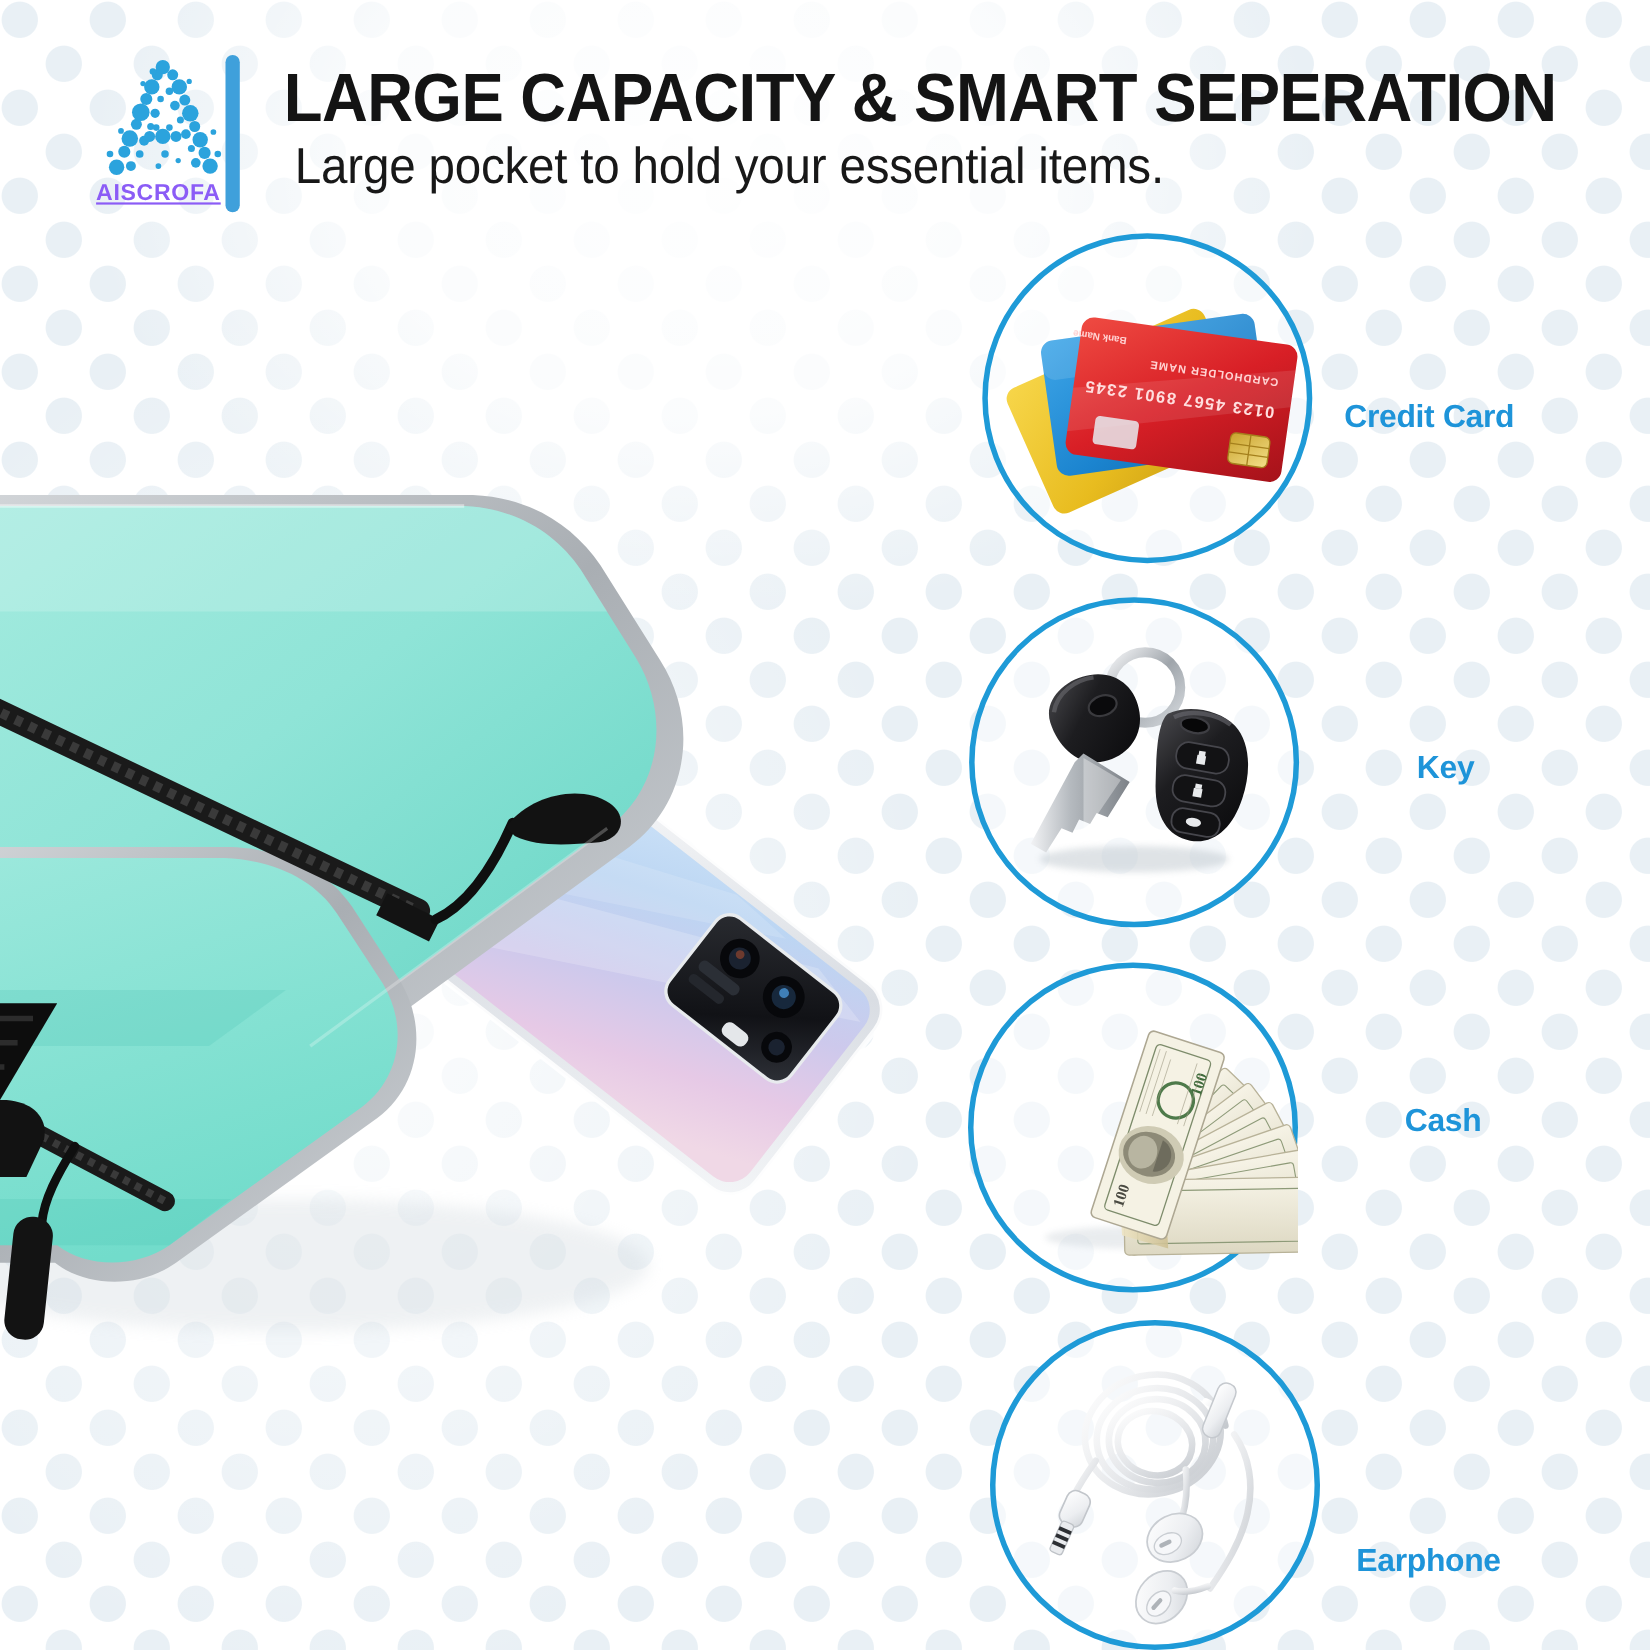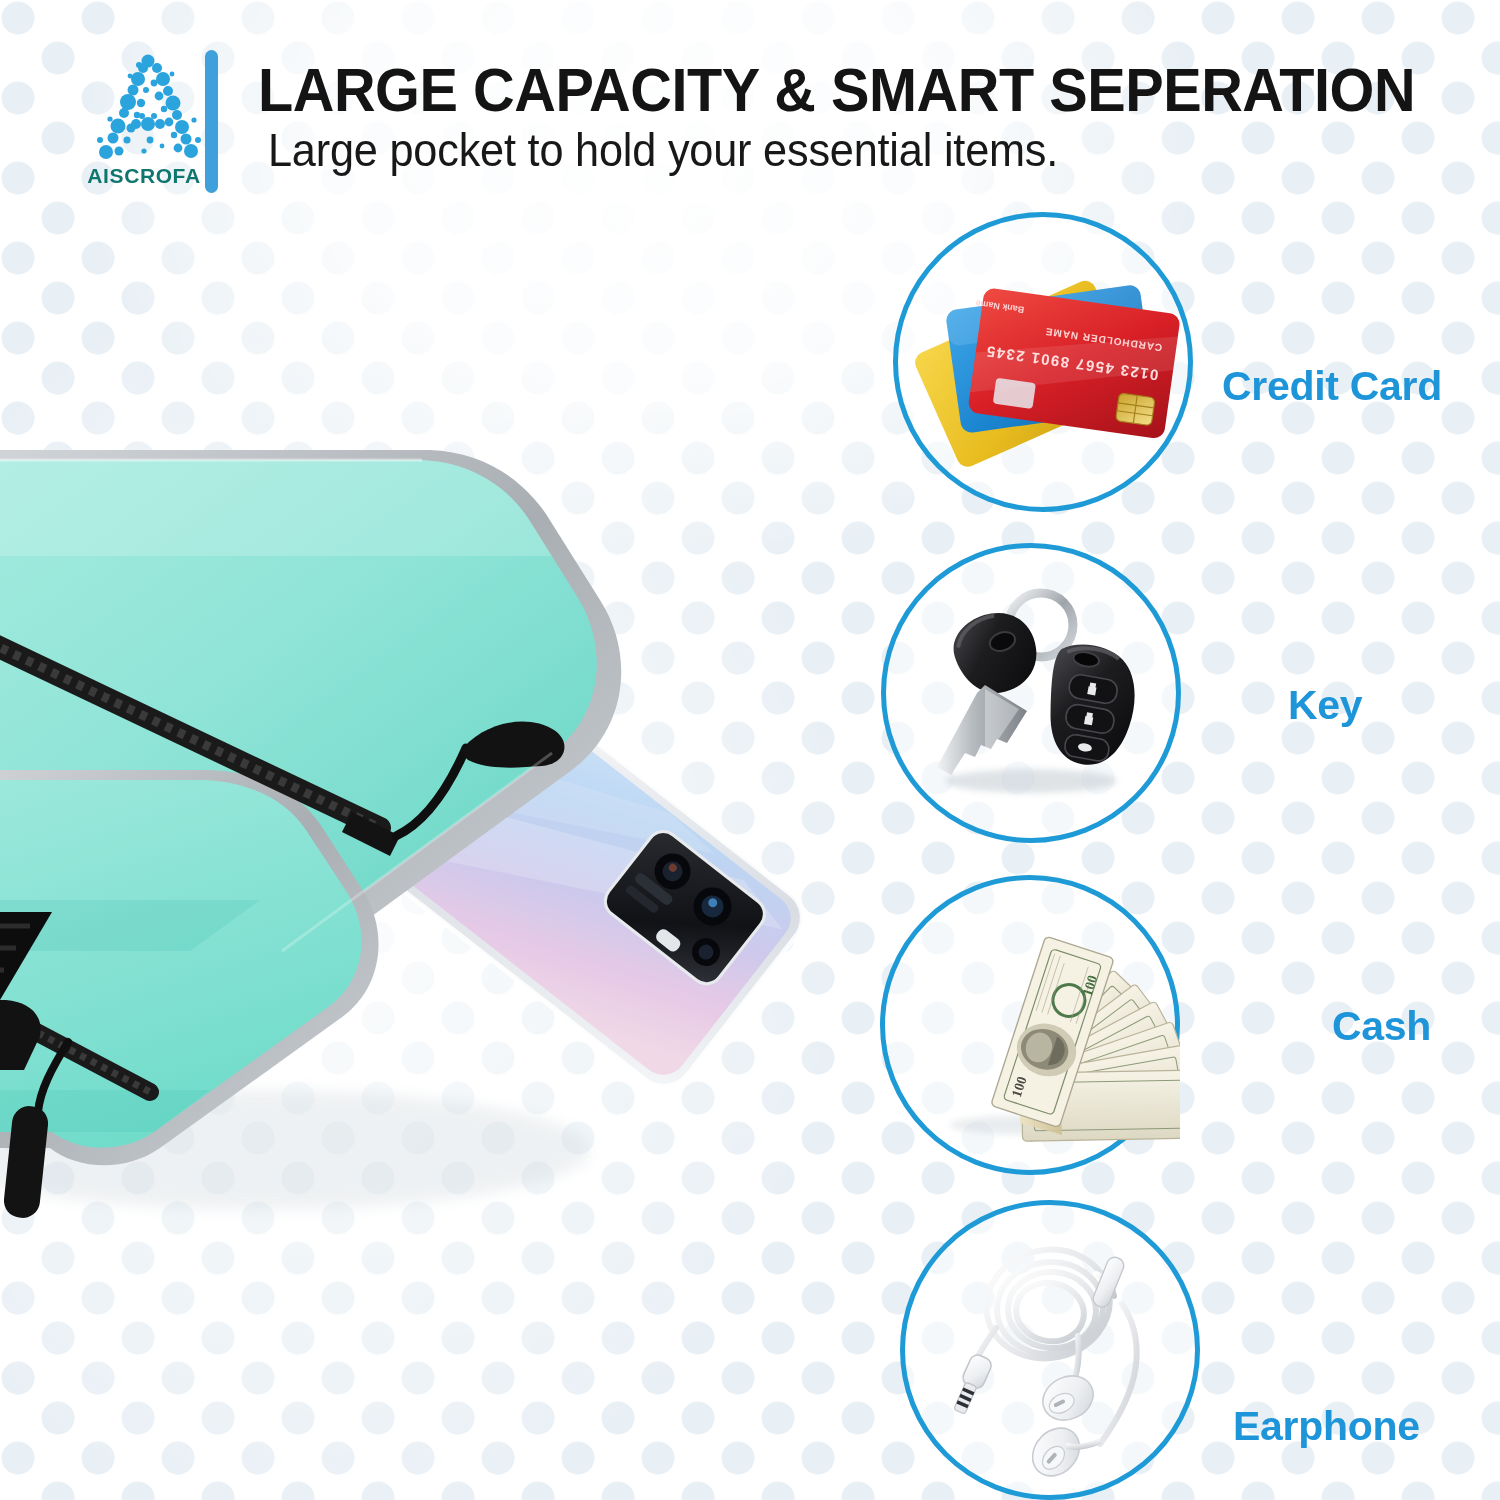--- a/index.html
+++ b/index.html
@@ -33,22 +33,23 @@
       radial-gradient(ellipse 520px 640px at 330px 900px, rgba(255,255,255,.85) 0%, rgba(255,255,255,0) 100%);
     pointer-events:none;
   }
 
   
   .header{position:absolute;left:0;top:0;width:1500px;height:215px;}
   .logo{position:absolute;left:86px;top:52px;width:116px;height:148px;}
   .logo svg{display:block;}
   .logo-word{
     position:absolute;left:0;top:112px;width:116px;text-align:center;
-    color:#0f766e;font-size:21px;font-weight:700;letter-spacing:.6px;
+    color:#8b5cf6;font-size:21px;font-weight:700;letter-spacing:.6px;
     font-family:"Liberation Sans",sans-serif;
+    text-decoration:underline;
   }
   .divider{
     position:absolute;left:205px;top:50px;width:13px;height:143px;
     border-radius:8px;background:#3fa0db;
   }
   .title{
     position:absolute;left:258px;top:58px;
     font-size:62px;line-height:1.02;font-weight:700;color:#141414;
     letter-spacing:-0.5px;
     transform:scaleX(.93);transform-origin:left top;
@@ -69,29 +70,29 @@
   
   .feature{position:absolute;width:300px;height:300px;}
   .feature .ring{
     position:absolute;inset:0;border-radius:50%;
     border:5px solid #1e9ad7;box-sizing:border-box;background:rgba(255,255,255,.55);
   }
   .feature .art{position:absolute;inset:0;}
   .feature .art svg{display:block;width:300px;height:300px;}
   .flabel{
     position:absolute;
-    color:#1e94d9;font-size:41px;font-weight:700;white-space:nowrap;
+    color:#1e94d9;font-size:29px;font-weight:700;white-space:nowrap;
     letter-spacing:-0.3px;
   }
   #feat-0{left:893px;top:212px;}
   #lab-0{left:1222px;top:363px;}
   #feat-1{left:881px;top:543px;}
   #lab-1{left:1288px;top:682px;}
   #feat-2{left:880px;top:875px;}
-  #lab-2{left:1332px;top:1003px;}
+  #lab-2{left:1277px;top:1003px;}
   #feat-3{left:900px;top:1200px;}
   #lab-3{left:1233px;top:1403px;}
 </style>
 </head>
 <body>
 
 <div id="page">
 
   <div class="dots"></div>
   <div class="dots-veil"></div>

